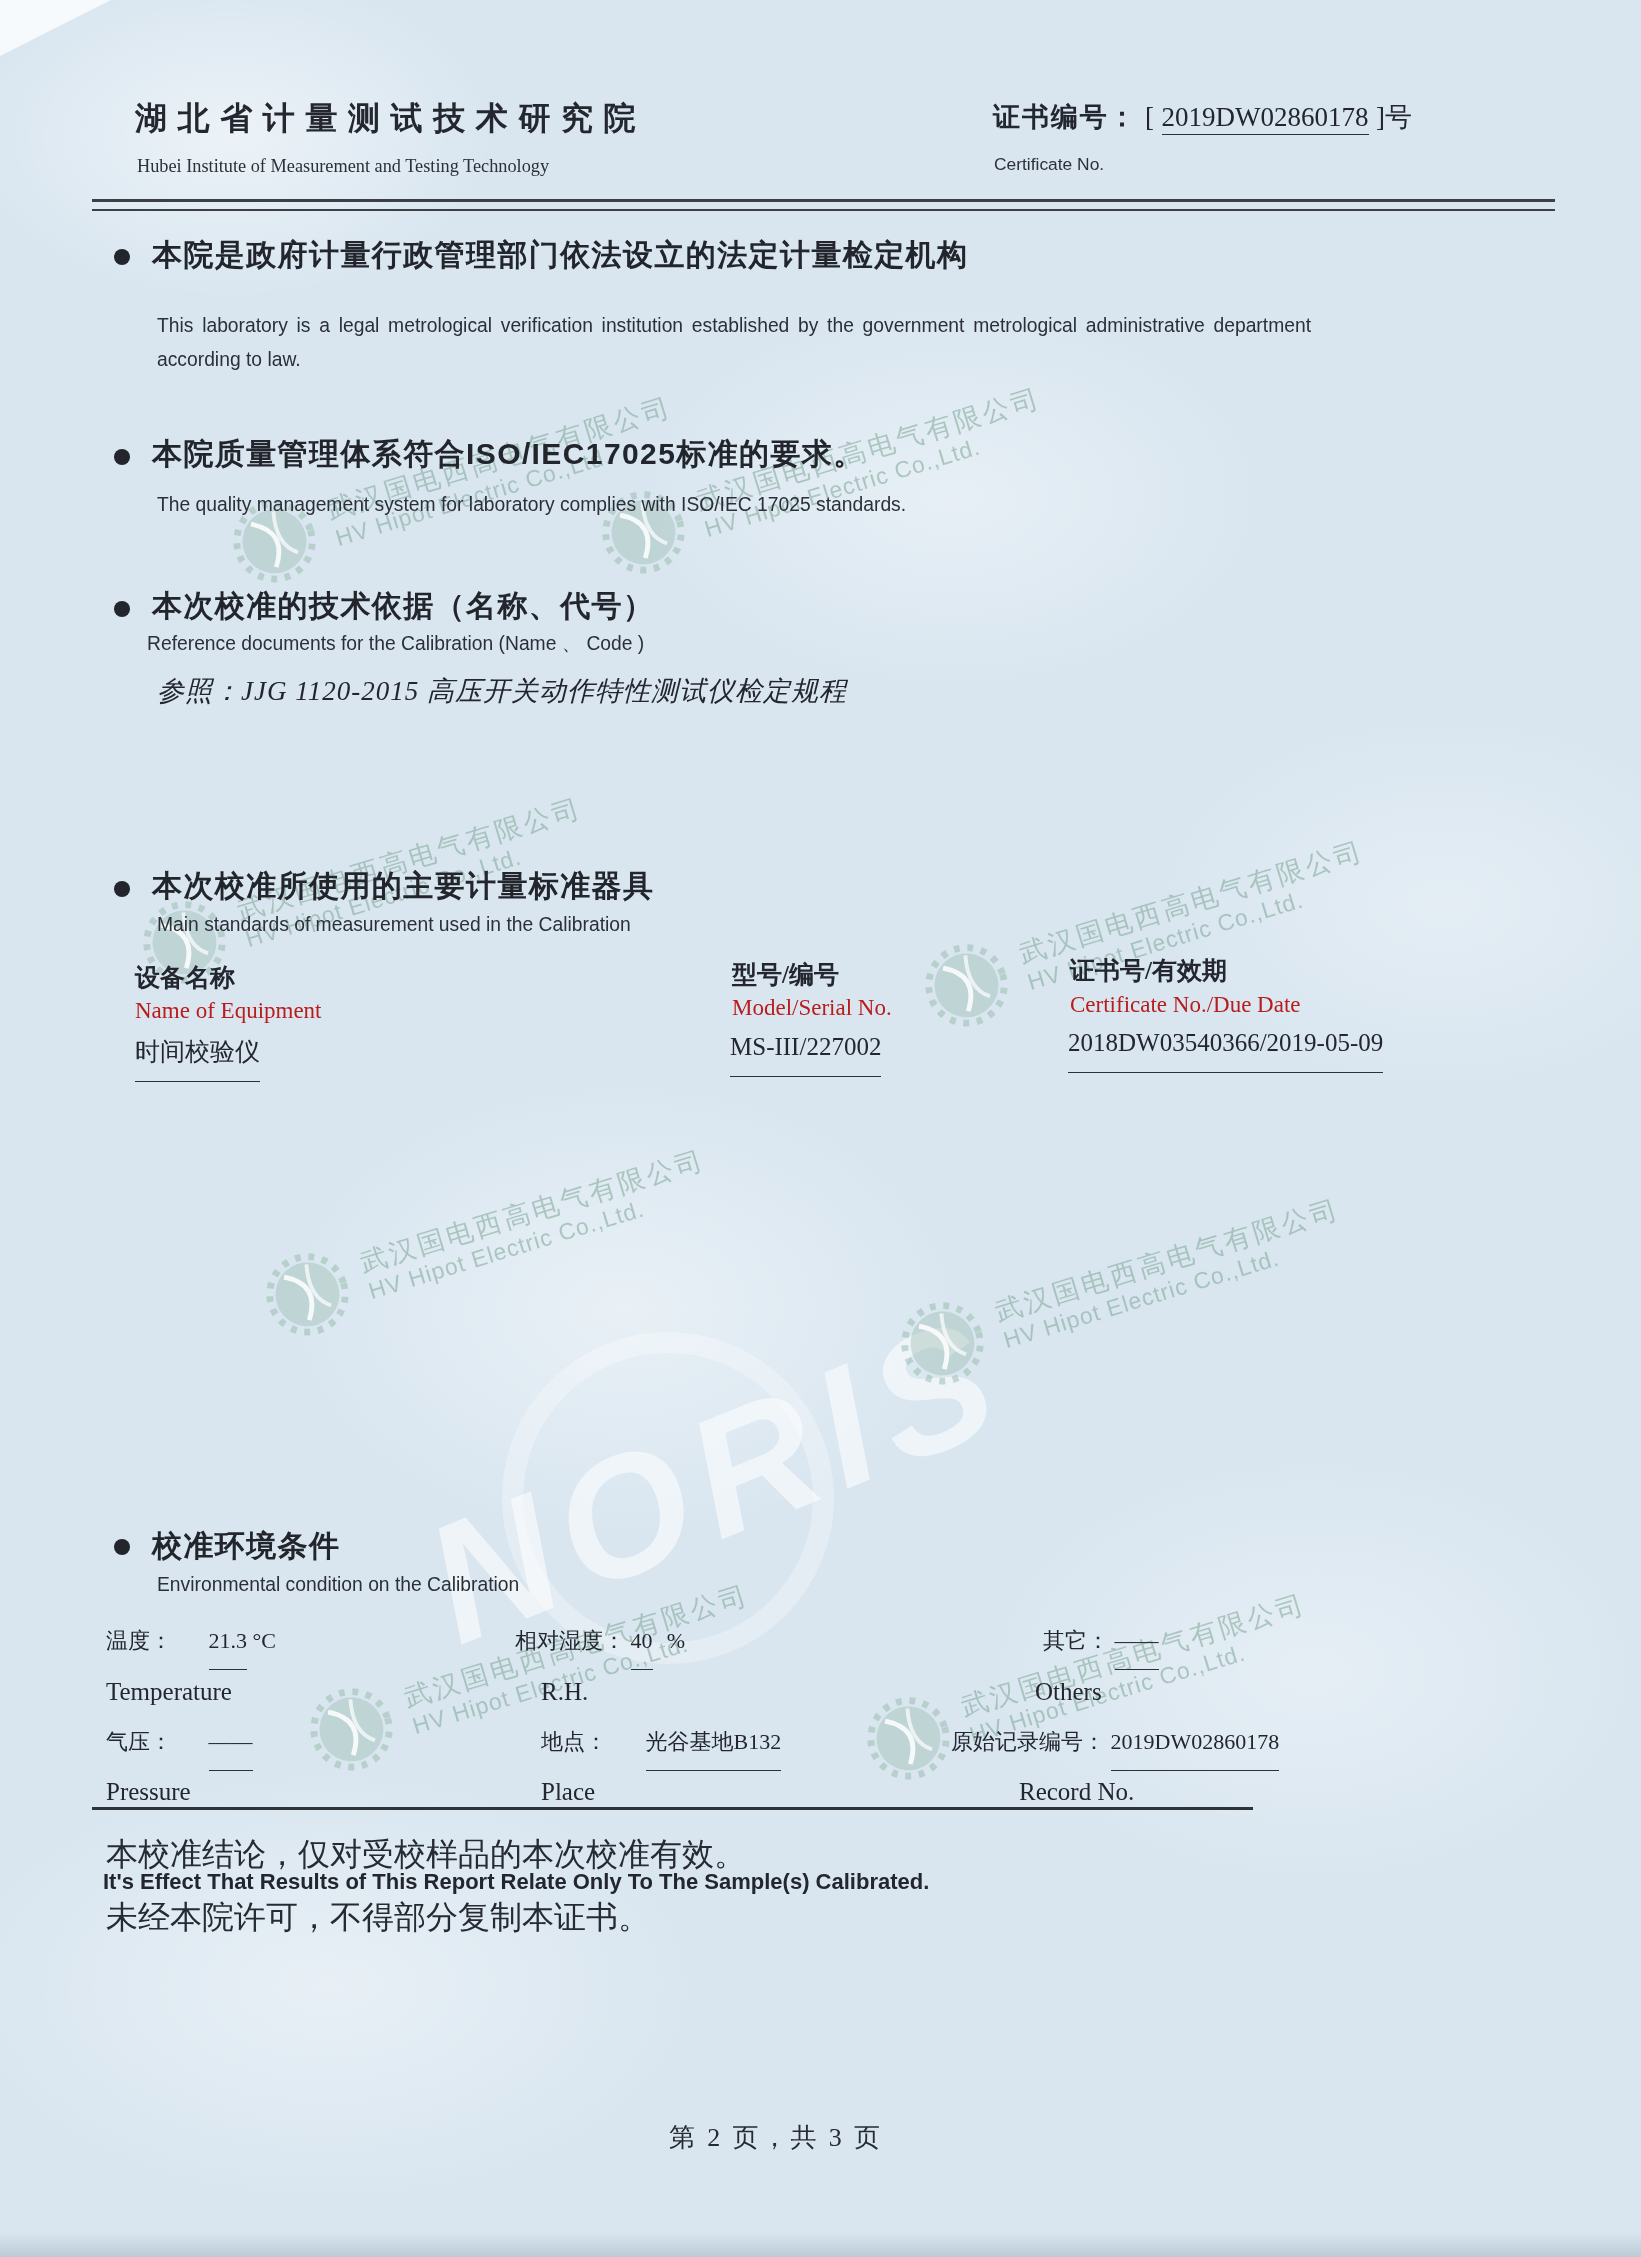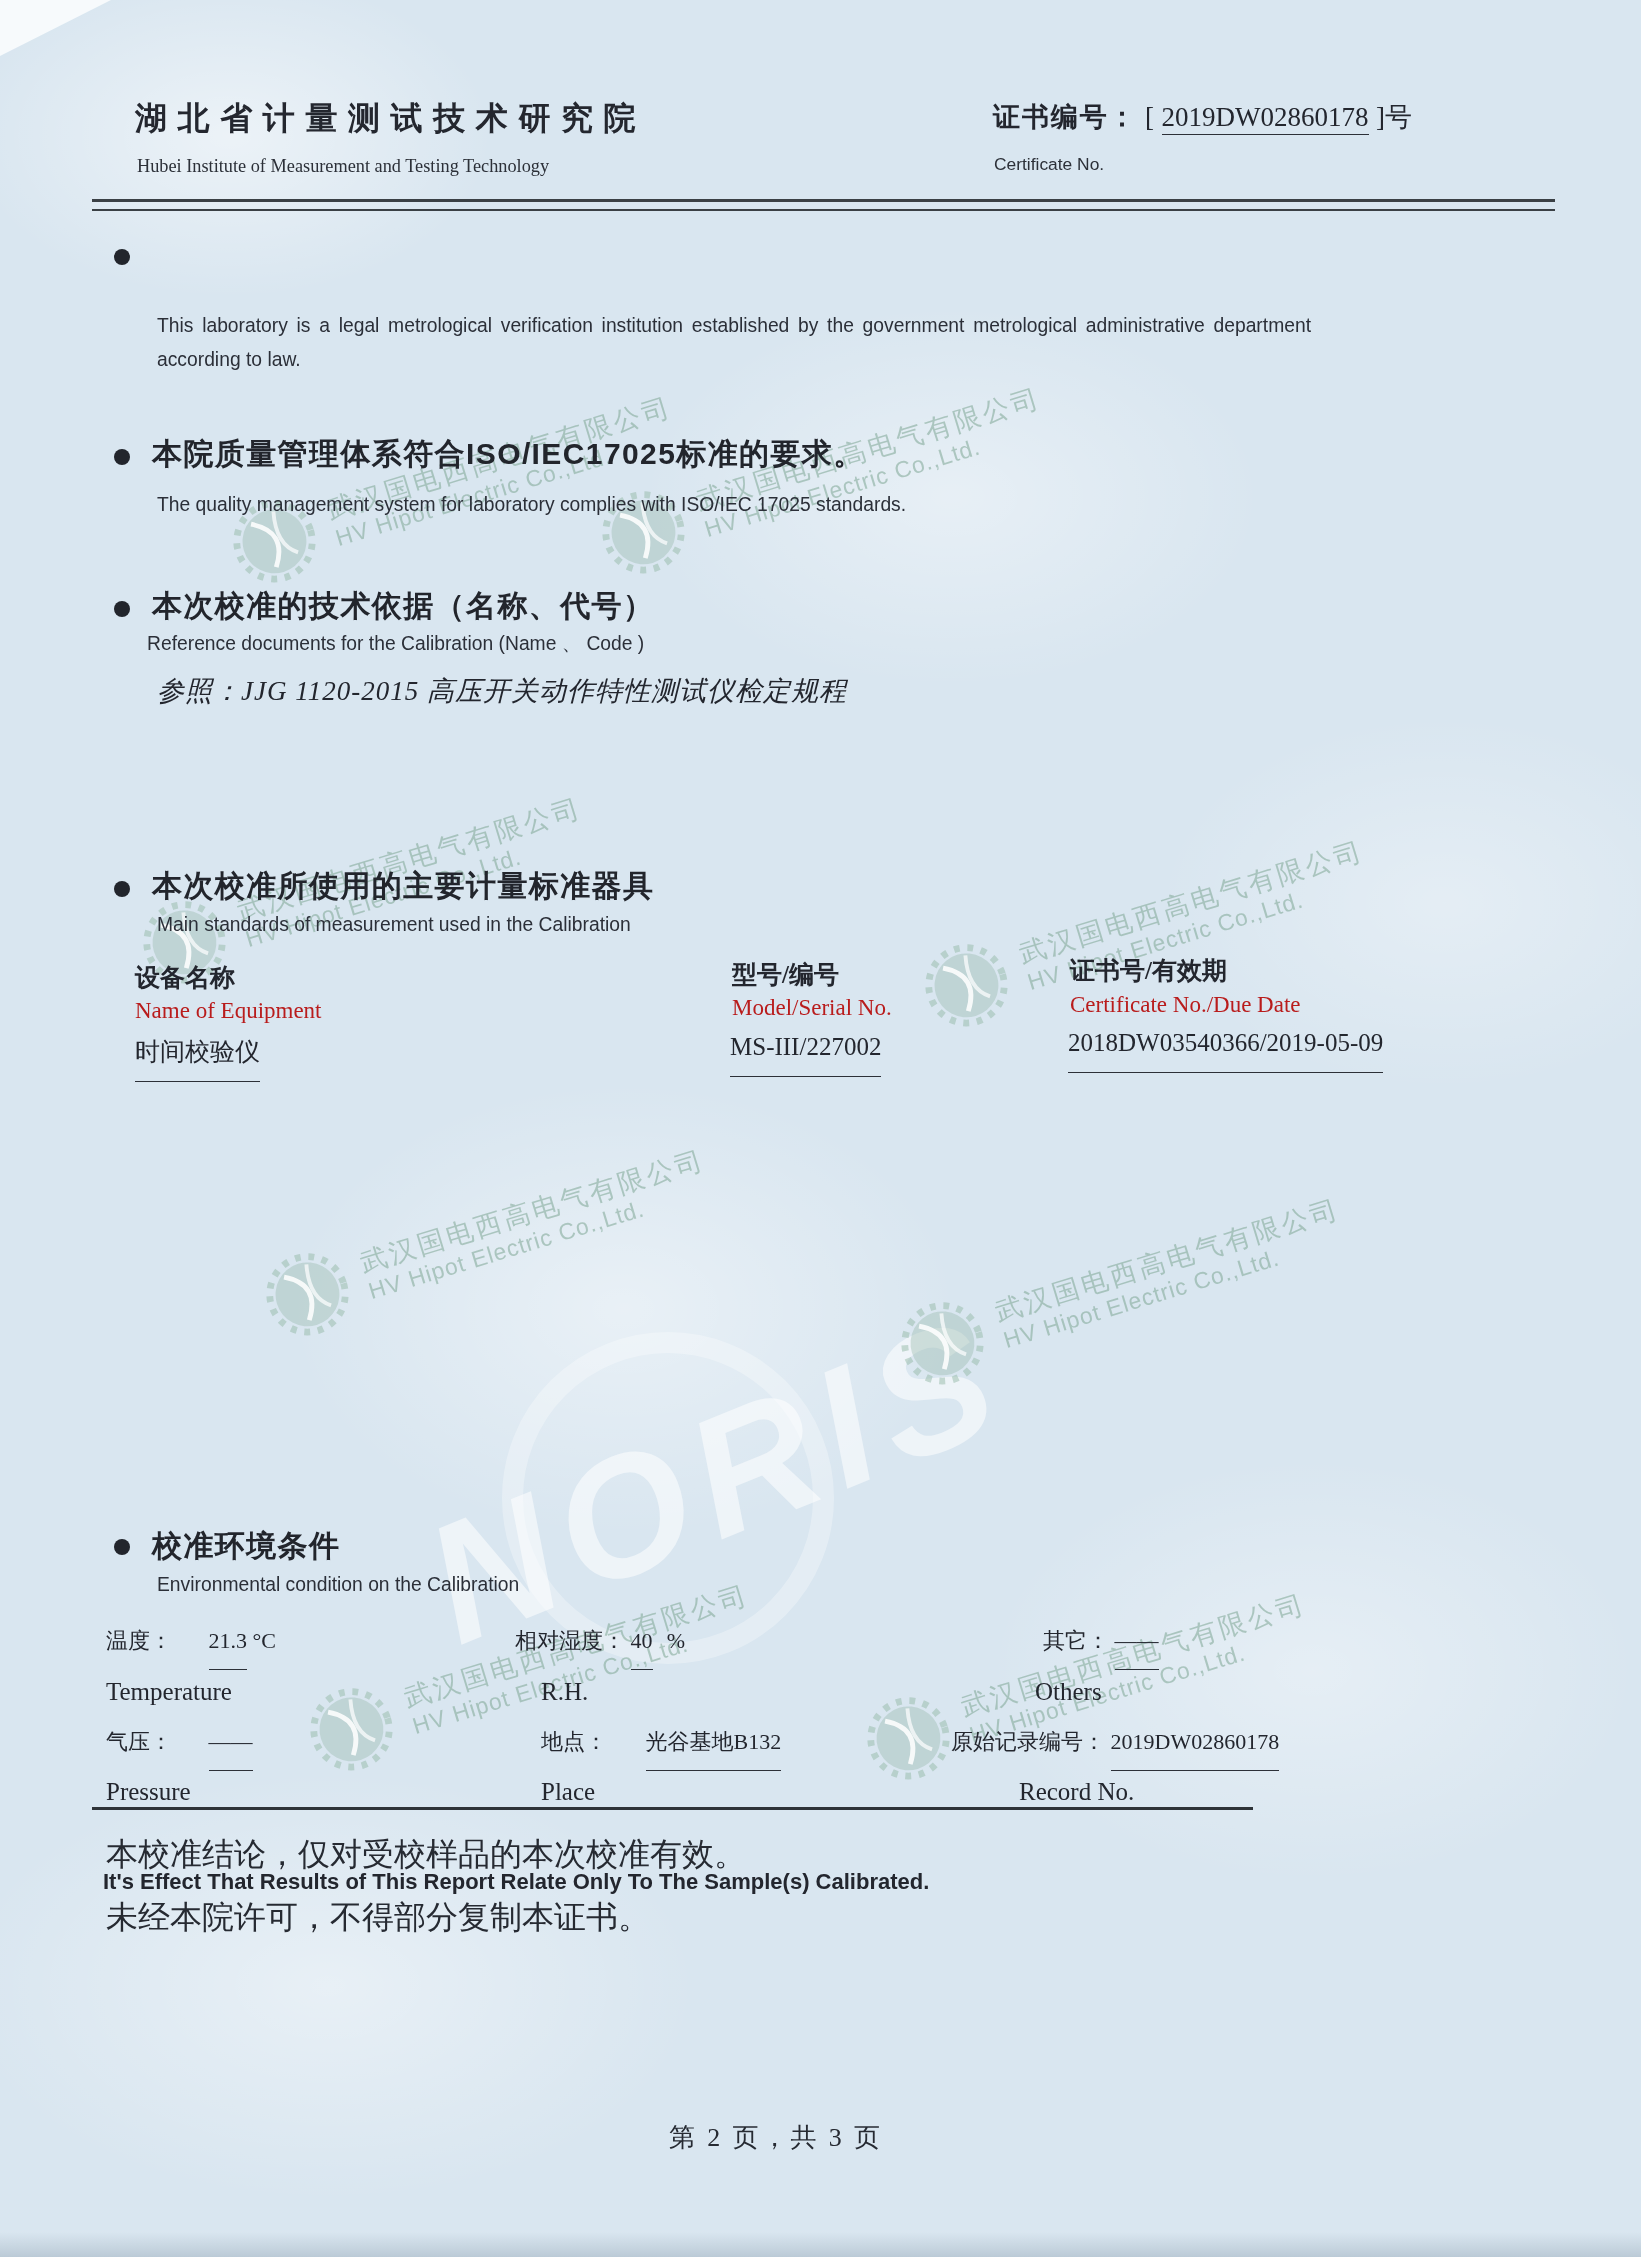--- a/index.html
+++ b/index.html
@@ -169,20 +169,21 @@
   <div class="abs cert-line">
     <span class="cert-label">证书编号：</span>
     <span class="cert-num-wrap">[</span>
     <span class="cert-num-wrap cert-num">2019DW02860178</span>
     <span class="cert-num-wrap">]号</span>
   </div>
   <div class="abs cert-en">Certificate No.</div>
   <div class="abs rule-double"></div>
 
   <div class="abs dot" style="left:114px;top:249px;"></div>
+  <div class="abs h-cn" style="left:152px;top:235px;">本院是政府计量行政管理部门依法设立的法定计量检定机构</div>
   <div class="abs sub-en" style="left:157px;top:309px;width:1154px;text-align:justify;line-height:34px;">This laboratory is a legal metrological verification institution established by the government metrological administrative department according to law.</div>
 
   <div class="abs dot" style="left:114px;top:449px;"></div>
   <div class="abs h-cn" style="left:152px;top:434px;">本院质量管理体系符合ISO/IEC17025标准的要求。</div>
   <div class="abs sub-en" style="left:157px;top:494px;">The quality management system for laboratory complies with ISO/IEC 17025 standards.</div>
 
   <div class="abs dot" style="left:114px;top:601px;"></div>
   <div class="abs h-cn" style="left:152px;top:586px;">本次校准的技术依据（名称、代号）</div>
   <div class="abs sub-en" style="left:147px;top:630px;">Reference documents for the Calibration (Name 、 Code )</div>
   <div class="abs serif" style="left:157px;top:673px;font-size:27px;letter-spacing:1px;">参照：JJG 1120-2015 高压开关动作特性测试仪检定规程</div>

